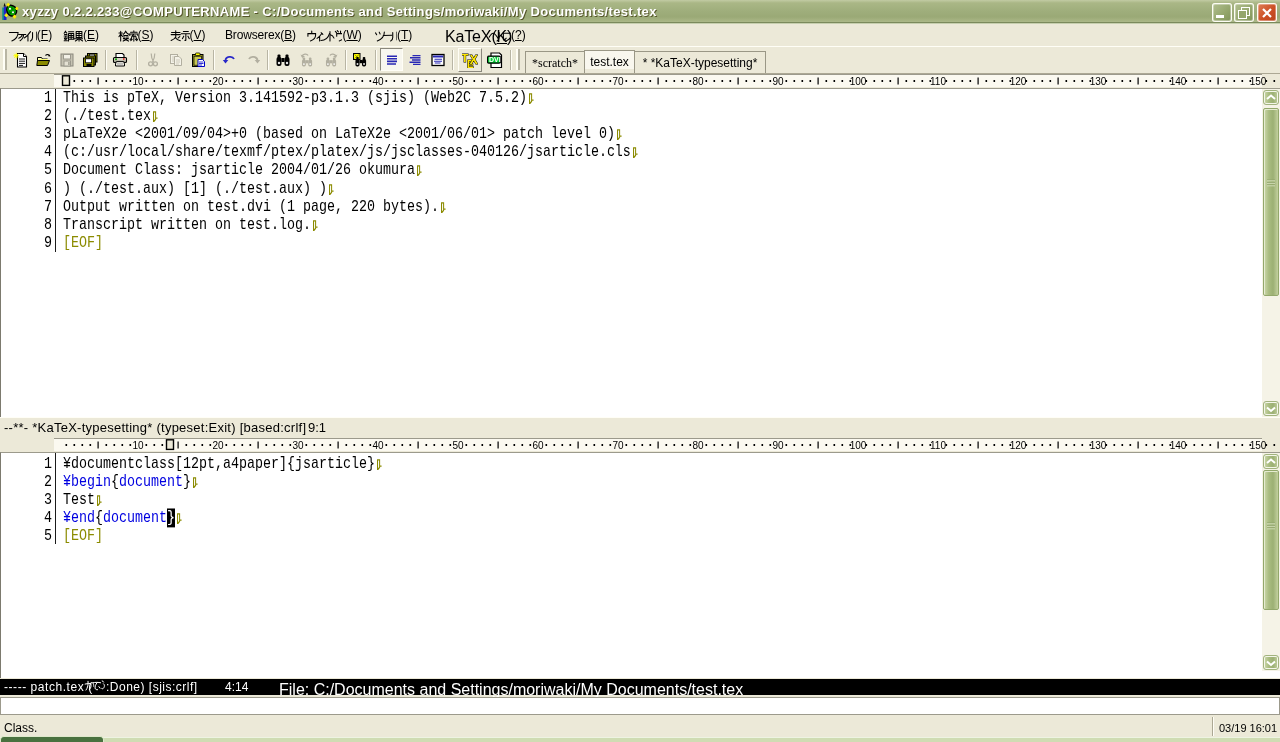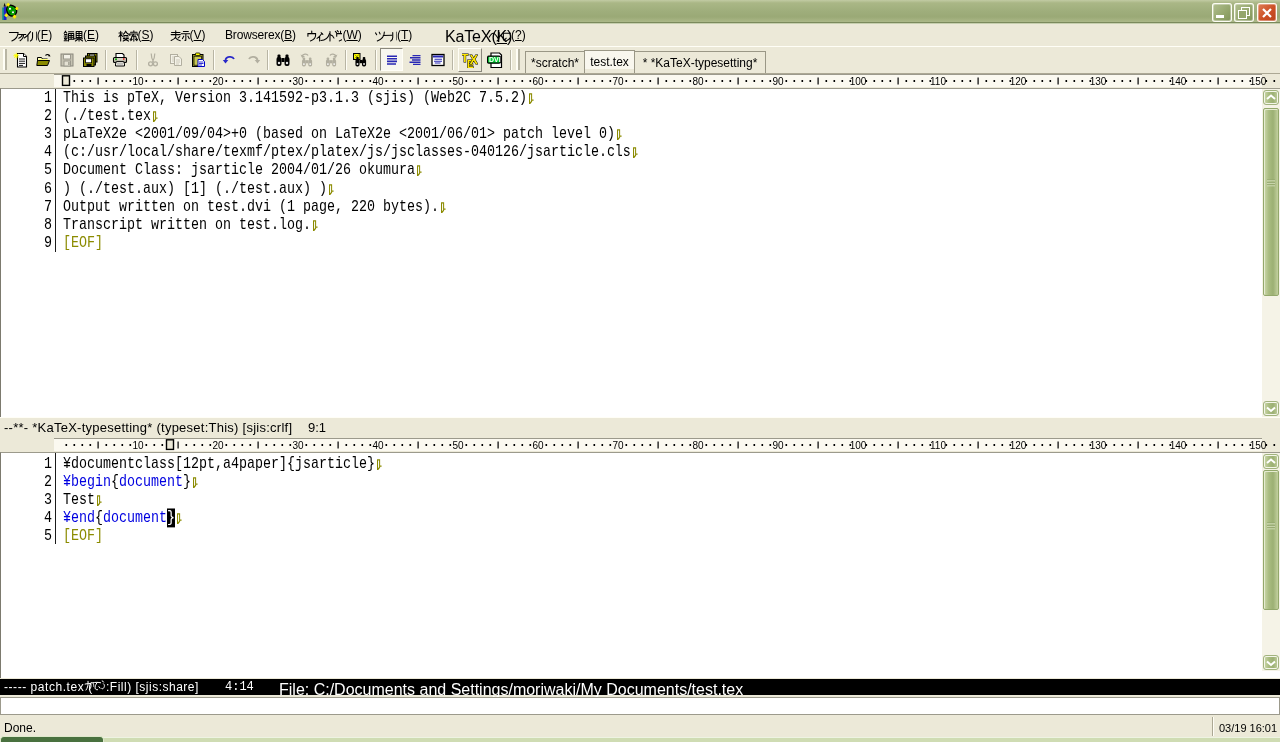--- a/index.html
+++ b/index.html
@@ -22,20 +22,21 @@
     <svg class="abs" style="left:2px;top:2px" width="18" height="19" viewBox="0 0 18 19">
       <rect x="0.3" y="5.5" width="1.6" height="12.5" fill="#008890"></rect>
       <rect x="1.9" y="4.5" width="2.6" height="13.5" fill="#2020cc"></rect>
       <path d="M2.4 0.8 L3.8 4.5 L1.6 4.5 Z" fill="#101010"></path>
       <path d="M7 3.5 C4.8 4.5 4.2 7.5 5.2 10 C6 12.5 8.5 14.5 11 13.8 C13.5 13 15 10.5 14.5 8 C14 5.5 12 3.8 9.8 3.4 C8.8 3.2 7.8 3.2 7 3.5 Z" fill="#00aa00" stroke="#000" stroke-width="1.5"></path>
       <path d="M6.5 6 L8.5 8 M9.5 5.5 L11 7.5 M7 9.5 L9 11.5 M10.5 9 L12.5 11" stroke="#006000" stroke-width="1.2"></path>
       <circle cx="8" cy="6.8" r="1.1" fill="#fff"></circle>
       <circle cx="11" cy="10.2" r="1" fill="#fff"></circle>
       <path d="M6.2 1 L6.2 4.4 M4.5 2.7 L7.9 2.7 M14.8 5 L14.8 8 M13.3 6.5 L16.3 6.5 M4.2 11.5 L4.2 15 M2.5 13.2 L5.9 13.2 M12.5 12.8 L12.5 16.4 M10.8 14.6 L14.2 14.6" stroke="#ffee00" stroke-width="1.6"></path>
     </svg>
+    <div class="abs" style="left:22px;top:4px;font-size:13px;font-weight:bold;color:#fff;text-shadow:1px 1px 0 #55552a;letter-spacing:0.35px;white-space:pre;">xyzzy 0.2.2.233@COMPUTERNAME - C:/Documents and Settings/moriwaki/My Documents/test.tex</div>
     <div class="abs" style="left:1212px;top:3px;width:20px;height:19px;border-radius:3px;background:linear-gradient(135deg,#b4c192 0%,#93a56b 60%,#7e9156 100%);box-shadow:inset 0 0 0 1px #fdfdf5, inset 0 0 0 2px rgba(255,255,255,0.35);">
       <div class="abs" style="left:4px;top:12px;width:8px;height:3px;background:#fff;"></div>
     </div>
     <div class="abs" style="left:1234px;top:3px;width:20px;height:19px;border-radius:3px;background:linear-gradient(135deg,#b4c192 0%,#93a56b 60%,#7e9156 100%);box-shadow:inset 0 0 0 1px #fdfdf5, inset 0 0 0 2px rgba(255,255,255,0.35);">
       <div class="abs" style="left:7px;top:4px;width:7px;height:7px;border:1.6px solid #fff;"></div>
       <div class="abs" style="left:4px;top:7px;width:7px;height:7px;border:1.6px solid #fff;background:#93a56b;"></div>
     </div>
     <div class="abs" style="left:1257px;top:3px;width:20px;height:19px;border-radius:3px;background:linear-gradient(135deg,#e0835b 0%,#cc4f24 55%,#b8411a 100%);box-shadow:inset 0 0 0 1px #fdfdf5, inset 0 0 0 2px rgba(255,255,255,0.35);">
       <svg class="abs" style="left:3px;top:3px" width="14" height="14">
         <path d="M3 3 L11 11 M11 3 L3 11" stroke="#fff" stroke-width="2.2"></path>
@@ -295,21 +296,21 @@
       <text x="7.8" y="11.5" font-family="Liberation Sans" font-weight="bold" font-size="12" fill="#ffe800" stroke="#000" stroke-width="1" paint-order="stroke">X</text>
     </svg>
     <svg style="position:absolute;left:487px;top:52px" width="16" height="16" viewBox="0 0 16 16">
       <path d="M4 1 L12.5 1 L14.5 3 L14.5 15.5 L4 15.5 Z" fill="#fff" stroke="#000" stroke-width="1.2"></path>
       <rect x="0.5" y="4.2" width="13" height="7" rx="1.5" fill="#00cc33" stroke="#000" stroke-width="1.2"></rect>
       <text x="2" y="10.2" font-family="Liberation Sans" font-weight="bold" font-size="7" fill="#fff">DVI</text>
     </svg>
     <div style="position:absolute;left:510px;top:50px;width:1px;height:20px;background:#b8b5a4"></div>
     <div style="position:absolute;left:511px;top:50px;width:1px;height:20px;background:#fffef6"></div>
     <div class="abs" style="left:516px;top:49px;width:2px;height:21px;background:#fffef6;border-right:2px solid #b8b5a4;"></div>
-    <div class="tab" style="left:525px;width:60px;">
+    <div class="tab" style="left:525px;width:60px;font-family:Liberation Serif, serif;">
       <div class="tl">*scratch*</div>
     </div>
     <div class="tab" style="left:584px;width:51px;background:#f9f7ee;top:50px;height:19px;">
       <div class="tl" style="line-height:23px;">test.tex</div>
     </div>
     <div class="tab" style="left:634px;width:132px;">
       <div class="tl">* *KaTeX-typesetting*</div>
     </div>
     <div class="abs" style="left:0;top:74px;width:1280px;height:14px;background:#ece9d8;"></div>
     <div class="abs" style="left:54px;top:74px;width:1208px;height:13px;background:#fbf9f0;border-top:1px solid #9c9a8c;box-sizing:border-box;"></div>
@@ -507,21 +508,21 @@
     <div class="abs" style="left:1263px;top:401px;width:16px;height:15px;border-radius:3px;background:linear-gradient(90deg,#cdd8ab,#a9bc80 35%,#9cb074 65%,#c3d09f);box-shadow:inset 0 0 0 1px #f4f6ea;border:1px solid #a2b37e;box-sizing:border-box;"></div>
     <svg class="abs" style="left:1266px;top:406px" width="10" height="7">
       <path d="M1 1.5 L5 5 L9 1.5" stroke="#fff" stroke-width="2" fill="none"></path>
     </svg>
     <div class="abs" style="left:1263px;top:108px;width:16px;height:188px;border-radius:2px;background:linear-gradient(90deg,#cdd8ab,#a9bc80 35%,#9cb074 65%,#c3d09f);border:1px solid #93a86b;box-sizing:border-box;box-shadow:inset 1px 1px 0 #e6ecd2;"></div>
     <svg class="abs" style="left:1267px;top:179.2px" width="8" height="9">
       <path d="M0 1 H8 M0 3.5 H8 M0 6 H8" stroke="#8fa368" stroke-width="1"></path>
       <path d="M0 1.8 H8 M0 4.3 H8 M0 6.8 H8" stroke="#dde6c6" stroke-width="0.8"></path>
     </svg>
     <div class="abs" style="left:0;top:417px;width:1280px;height:21px;background:#ece9d8;border-top:1px solid #fffef6;box-sizing:border-box;"></div>
-    <div class="abs" style="left:4px;top:420px;font-size:13px;letter-spacing:0.25px;color:#000;white-space:pre;">--**- *KaTeX-typesetting* (typeset:This) [sjis:crlf]</div>
+    <div class="abs" style="left:4px;top:420px;font-size:13px;letter-spacing:0.25px;color:#000;white-space:pre;">--**- *KaTeX-typesetting* (typeset:Exit) [based:crlf]</div>
     <div class="abs" style="left:308px;top:420px;font-size:13px;color:#000;">9:1</div>
     <div class="abs" style="left:0;top:438px;width:1280px;height:14px;background:#ece9d8;"></div>
     <div class="abs" style="left:54px;top:438px;width:1208px;height:13px;background:#fbf9f0;border-top:1px solid #9c9a8c;box-sizing:border-box;"></div>
     <div class="abs" style="left:0;top:438.5px;width:1280px;height:13px;">
       <svg width="1280" height="13" style="position:absolute;left:0;top:0">
         <rect x="65.5" y="5" width="1.6" height="2" fill="#000"></rect>
         <rect x="73.5" y="5" width="1.6" height="2" fill="#000"></rect>
         <rect x="81.5" y="5" width="1.6" height="2" fill="#000"></rect>
         <rect x="89.5" y="5" width="1.6" height="2" fill="#000"></rect>
         <rect x="97.5" y="2.5" width="1.2" height="7" fill="#000"></rect>
@@ -712,23 +713,23 @@
       <g transform="translate(0.0,0.2) scale(0.917)">
         <path d="M1.2 4.2 C3.6 3.6 5.8 3.4 7.4 3.6 M4.4 1.2 C4.8 4.4 4.2 8.2 2.2 10.8 M7.4 3.6 C8.2 6.2 7.6 9 5.8 10.4 M9.6 2.8 C10.4 3.8 10.8 5.2 10.6 6.6" fill="none" stroke="#fff" stroke-width="1.09" stroke-linecap="round"></path>
       </g>
       <g transform="translate(7.3,0.2) scale(0.917)">
         <path d="M1.6 2.8 C4.6 2.2 7.6 2.2 10.2 2.8 M6.4 2.5 C4.6 5 3.8 7.2 4.2 8.8 C4.5 10 5.4 10.6 6.8 10.4" fill="none" stroke="#fff" stroke-width="1.09" stroke-linecap="round"></path>
       </g>
       <g transform="translate(13.8,0.2) scale(0.917)">
         <path d="M4.8 0.8 C5.6 1 6.2 1.4 6.4 2 M6.2 3.8 C7.4 4.6 7.6 6.4 6.6 8.2 C5.8 9.6 4.4 9.8 4 8.8 M1.2 7 L2.4 8.6 M9.2 6.6 L10.8 8.2" fill="none" stroke="#fff" stroke-width="1.09" stroke-linecap="round"></path>
       </g>
     </svg>
-    <div class="abs" style="left:106px;top:680px;font-size:12px;letter-spacing:0.5px;color:#fff;white-space:pre;">:Fill) [sjis:share]</div>
-    <div class="abs" style="left:225px;top:680px;font-size:12px;color:#fff;font-family:Liberation Mono, monospace;">4:14</div>
+    <div class="abs" style="left:106px;top:680px;font-size:12px;letter-spacing:0.5px;color:#fff;white-space:pre;">:Done) [sjis:crlf]</div>
+    <div class="abs" style="left:225px;top:680px;font-size:12px;color:#fff;">4:14</div>
     <div class="abs" style="left:279px;top:681px;font-size:16px;color:#fff;white-space:pre;">File: C:/Documents and Settings/moriwaki/My Documents/test.tex</div>
     <div class="abs" style="left:0;top:697px;width:1280px;height:18px;background:#fff;border:1px solid #9c9a8c;box-sizing:border-box;"></div>
     <div class="abs" style="left:0;top:715px;width:1280px;height:22px;background:#ece9d8;"></div>
-    <div class="abs" style="left:4px;top:721px;font-size:12px;color:#000;">Done.</div>
+    <div class="abs" style="left:4px;top:721px;font-size:12px;color:#000;">Class.</div>
     <div class="abs" style="left:1212px;top:717px;width:1px;height:19px;background:#aca894;"></div>
     <div class="abs" style="left:1213px;top:717px;width:1px;height:19px;background:#fffef6;"></div>
     <div class="abs" style="left:1219px;top:722px;font-size:11px;color:#000;white-space:pre;">03/19 16:01</div>
     <div class="abs" style="left:0;top:737px;width:1280px;height:5px;background:#cfdcb3;border-top:1px solid #eef3e2;box-sizing:border-box;"></div>
     <div class="abs" style="left:0;top:736px;width:104px;height:6px;background:#49713f;border:1px solid #dfe9cc;border-bottom:none;border-radius:4px 4px 0 0;box-sizing:border-box;"></div>
   </div>
 </body></html>

